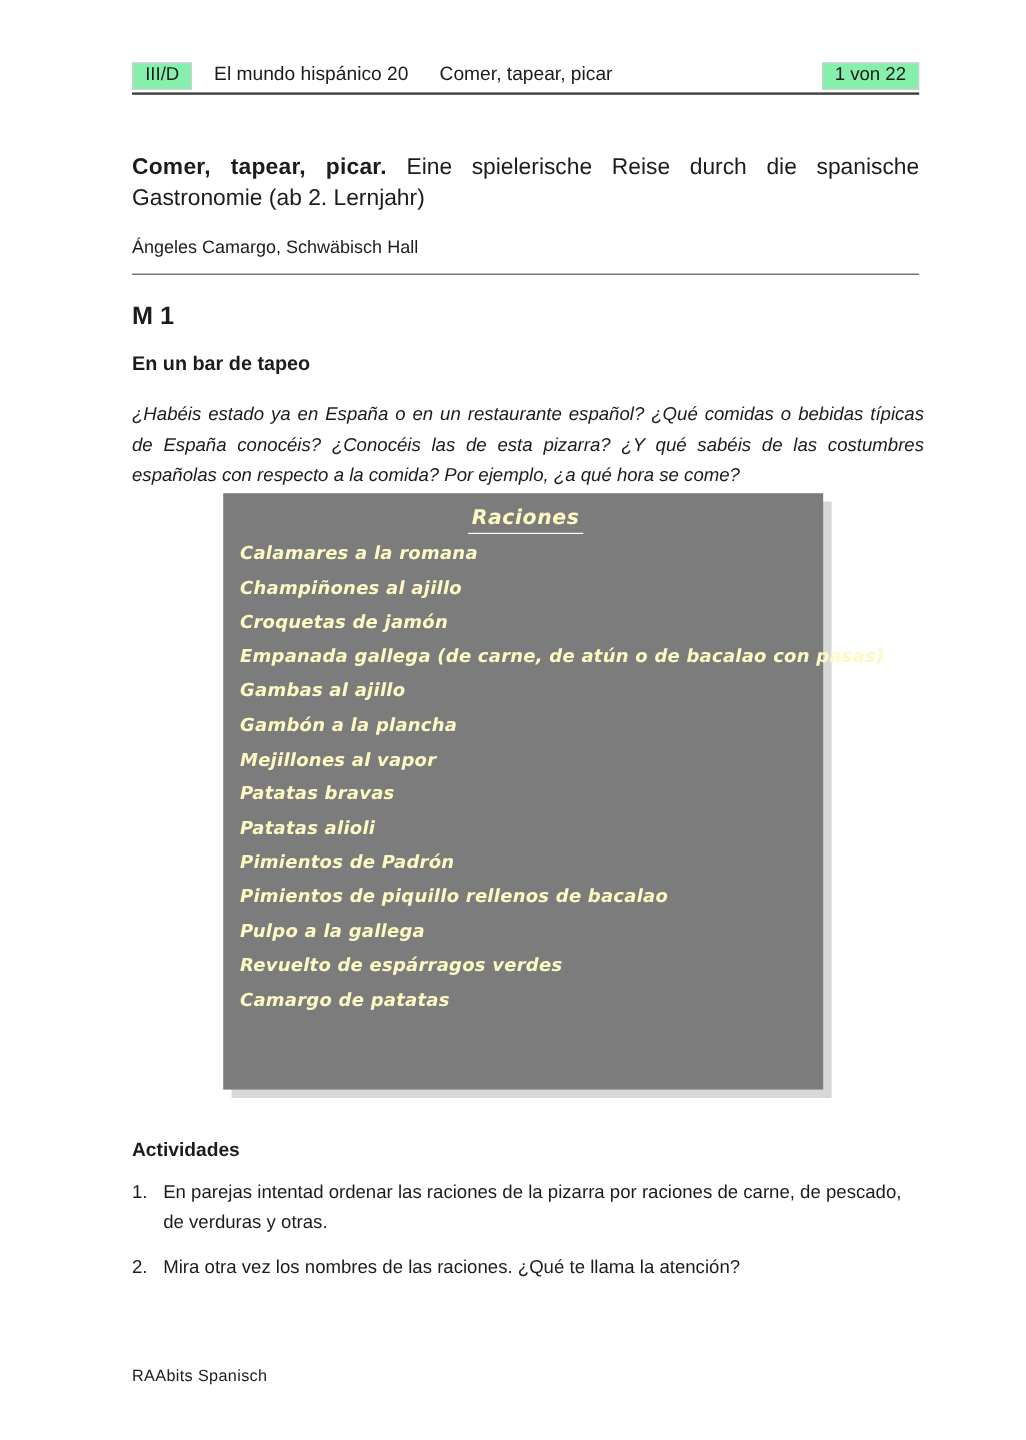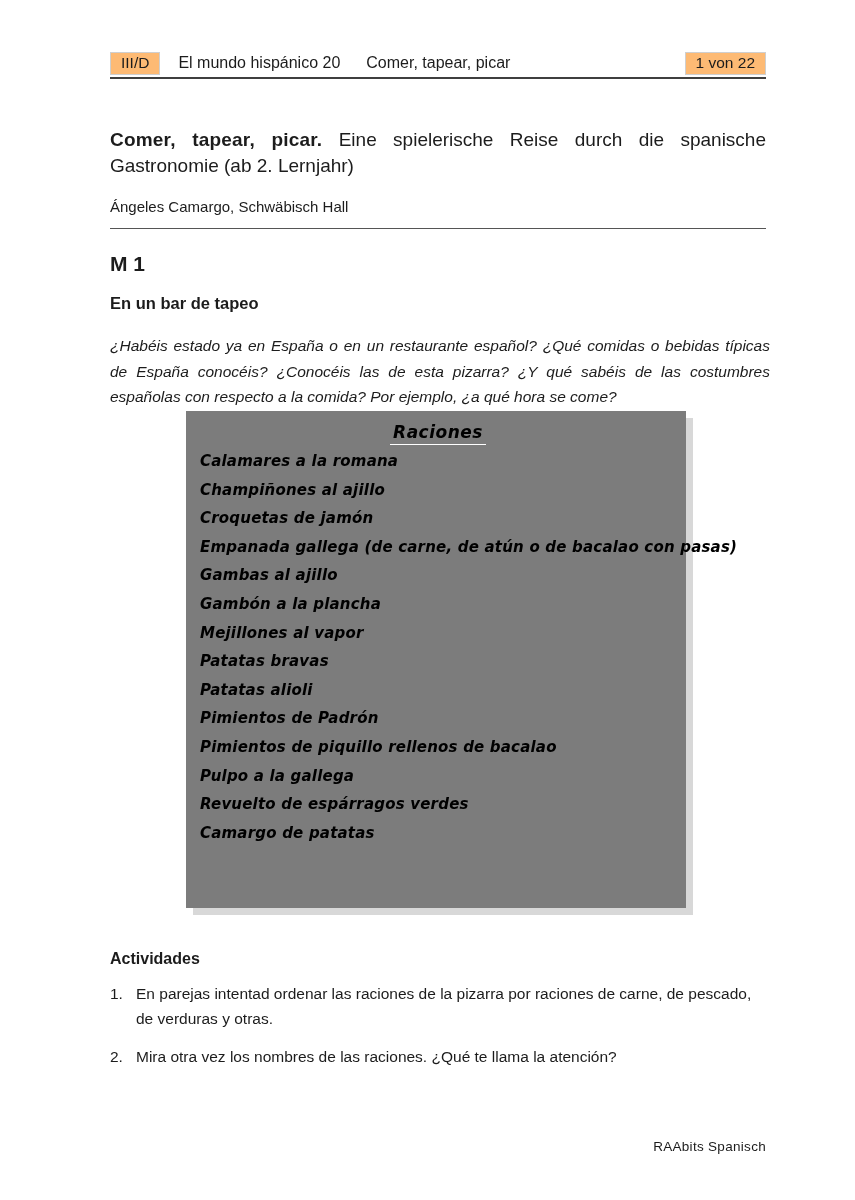--- a/index.html
+++ b/index.html
@@ -15,21 +15,21 @@
   
   .header {
     position:absolute; top:52px; left:110px; width:656px;
     display:flex; align-items:center;
     border-bottom:2px solid #3f3f3f;
     padding-bottom:3px;
     height:27px;
     font-size:16px;
   }
   .header-box {
-    background:#fdba74;
+    background:#86efac;
     border:1px solid #cfcfcf;
     padding:1px 10px 2px 10px;
     font-size:15.5px;
     white-space:nowrap;
     text-align:center;
   }
   .header-series { margin-left:18px; }
   .header-topic  { margin-left:26px; }
   .header-spacer { flex:1; }
 
@@ -65,21 +65,21 @@
     font-style:italic;
     text-align:justify;
   }
 
   
   .board {
     position:absolute; top:411px; left:186px;
     width:500px; height:497px;
     background:#7c7c7c;
     box-shadow:7px 7px 0 0 #d8d8d8;
-    color:#000000;
+    color:#fef9c3;
     padding:11px 10px 0 14px;
     font-family:"DejaVu Sans", sans-serif;
     font-style:italic;
     font-weight:bold;
   }
   .board-title {
     text-align:center;
     font-size:17px;
     letter-spacing:0.5px;
     margin-bottom:5px;
@@ -104,21 +104,20 @@
     position:absolute; top:981px; left:110px; width:660px;
     font-size:15.5px; line-height:25px;
   }
   .activity { display:flex; margin-bottom:13px; }
   .activity-number { width:26px; flex:0 0 26px; }
   .activity-text { flex:1; }
 
   
   .footer {
     position:absolute; top:1139px; left:110px; width:656px;
-    text-align:right;
     font-size:13.5px;
     letter-spacing:0.3px;
   }
 </style>
 </head>
 <body>
 
 <div class="page">
 
   <div class="header">

